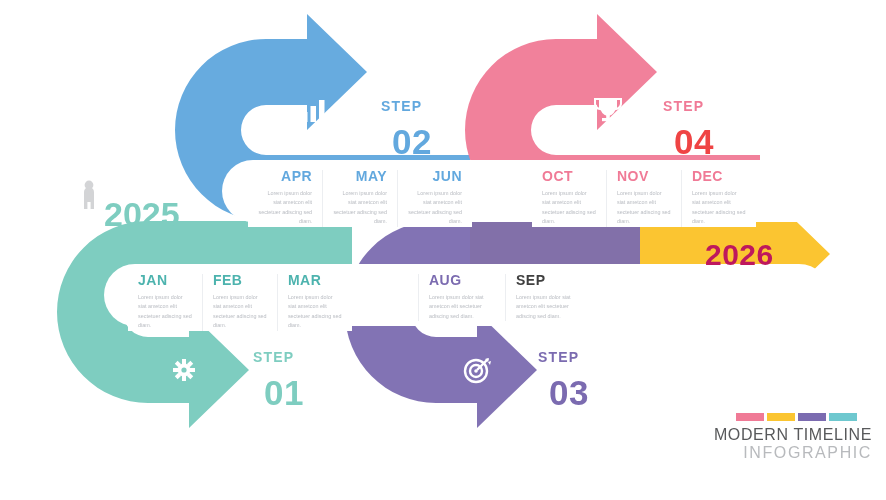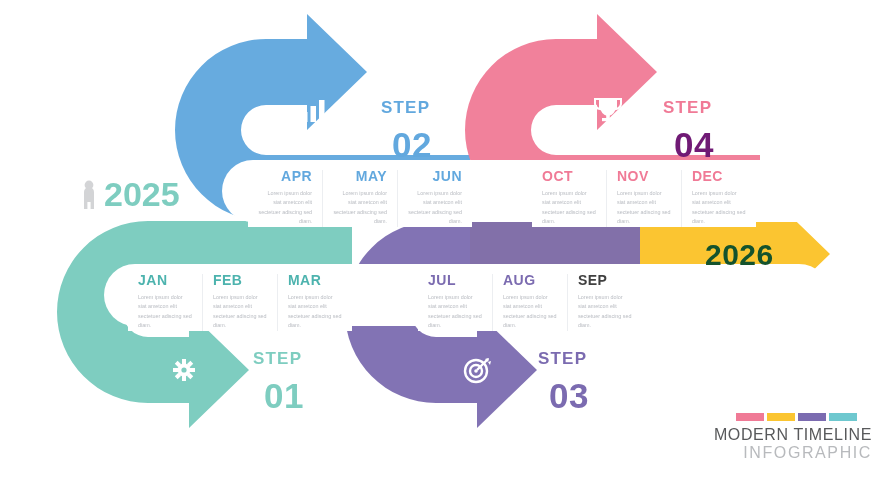--- a/index.html
+++ b/index.html
@@ -7,21 +7,21 @@
     width:886px;height:500px;background:#ffffff;
     font-family:"Liberation Sans","DejaVu Sans",sans-serif;
     overflow:hidden;position:relative;
   }
   #stage{position:absolute;left:0;top:0;width:886px;height:500px;}
   svg.ribbons{position:absolute;left:0;top:0;width:886px;height:500px;}
 
   .year-label{
     position:absolute;display:flex;align-items:center;gap:8px;
   }
-  .year-text{font-size:34px;font-weight:bold;letter-spacing:0px;}
+  .year-text{font-size:34px;font-weight:bold;letter-spacing:0px;margin-top:20px;}
 
   .card{
     position:absolute;background:#ffffff;
     display:flex;align-items:flex-start;
   }
   .card .col{
     padding:0 10px;
     box-sizing:border-box;
   }
   .mon{
@@ -32,29 +32,29 @@
     max-width:66px;
   }
   .divider{
     width:1px;background:#eceef1;align-self:stretch;margin-top:2px;
   }
 
   .step{
     position:absolute;text-align:left;
   }
   .step-kicker{
-    font-size:17px;font-weight:bold;letter-spacing:1.2px;line-height:1;
+    font-size:14px;font-weight:bold;letter-spacing:1.2px;line-height:1;
     margin:0 0 2px 0;
   }
   .step-num{
     font-size:35px;font-weight:bold;letter-spacing:0.5px;line-height:1;margin:11px;
   }
 
   .year-right{
-    position:absolute;color:#14532d;font-size:30px;font-weight:bold;letter-spacing:0.5px;
+    position:absolute;color:#be185d;font-size:30px;font-weight:bold;letter-spacing:0.5px;
   }
 
   .logo{position:absolute;right:14px;bottom:38px;text-align:right;}
   .swatches{display:flex;gap:3px;justify-content:flex-start;margin:0 0 5px 22px;}
   .swatch{width:28px;height:8px;}
   .logo-main{font-size:16px;letter-spacing:0.6px;color:#58595b;margin:0;line-height:1.1;}
   .logo-sub{font-size:16px;letter-spacing:1.6px;color:#b8babd;margin:1px 0 0 0;line-height:1.1;}
 </style>
 </head>
 <body>
@@ -216,24 +216,20 @@
       <p class="lorem">Lorem ipsum dolor siat ametcon elit sectetuer adiscing sed diam.</p>
     </div>
     <div class="divider"></div>
     <div class="col">
       <p class="mon" style="color:#4db3ae;">MAR</p>
       <p class="lorem">Lorem ipsum dolor siat ametcon elit sectetuer adiscing sed diam.</p>
     </div>
   </div>
 
   <div class="card" style="left:418px;top:272px;width:224px;">
-    <div class="col">
-      <p class="mon" style="color:#7b6bb0;">JUL</p>
-      <p class="lorem">Lorem ipsum dolor siat ametcon elit sectetuer adiscing sed diam.</p>
-    </div>
     <div class="divider"></div>
     <div class="col">
       <p class="mon" style="color:#7b6bb0;">AUG</p>
       <p class="lorem">Lorem ipsum dolor siat ametcon elit sectetuer adiscing sed diam.</p>
     </div>
     <div class="divider"></div>
     <div class="col">
       <p class="mon" style="color:#404040;">SEP</p>
       <p class="lorem">Lorem ipsum dolor siat ametcon elit sectetuer adiscing sed diam.</p>
     </div>
@@ -249,21 +245,21 @@
     <p class="step-num" style="color:#62a8de;">02</p>
   </div>
 
   <div class="step" style="left:538px;top:350px;">
     <p class="step-kicker" style="color:#7b6bb0;">STEP</p>
     <p class="step-num" style="color:#7b6bb0;">03</p>
   </div>
 
   <div class="step" style="left:663px;top:99px;">
     <p class="step-kicker" style="color:#f07a96;">STEP</p>
-    <p class="step-num" style="color:#701a75;">04</p>
+    <p class="step-num" style="color:#ef4444;">04</p>
   </div>
 
   <div class="logo">
     <div class="swatches">
       <div class="swatch" style="background:#f07a96;"></div>
       <div class="swatch" style="background:#fbc531;"></div>
       <div class="swatch" style="background:#7b6bb0;"></div>
       <div class="swatch" style="background:#6ec8cf;"></div>
     </div>
     <p class="logo-main">MODERN TIMELINE</p>

